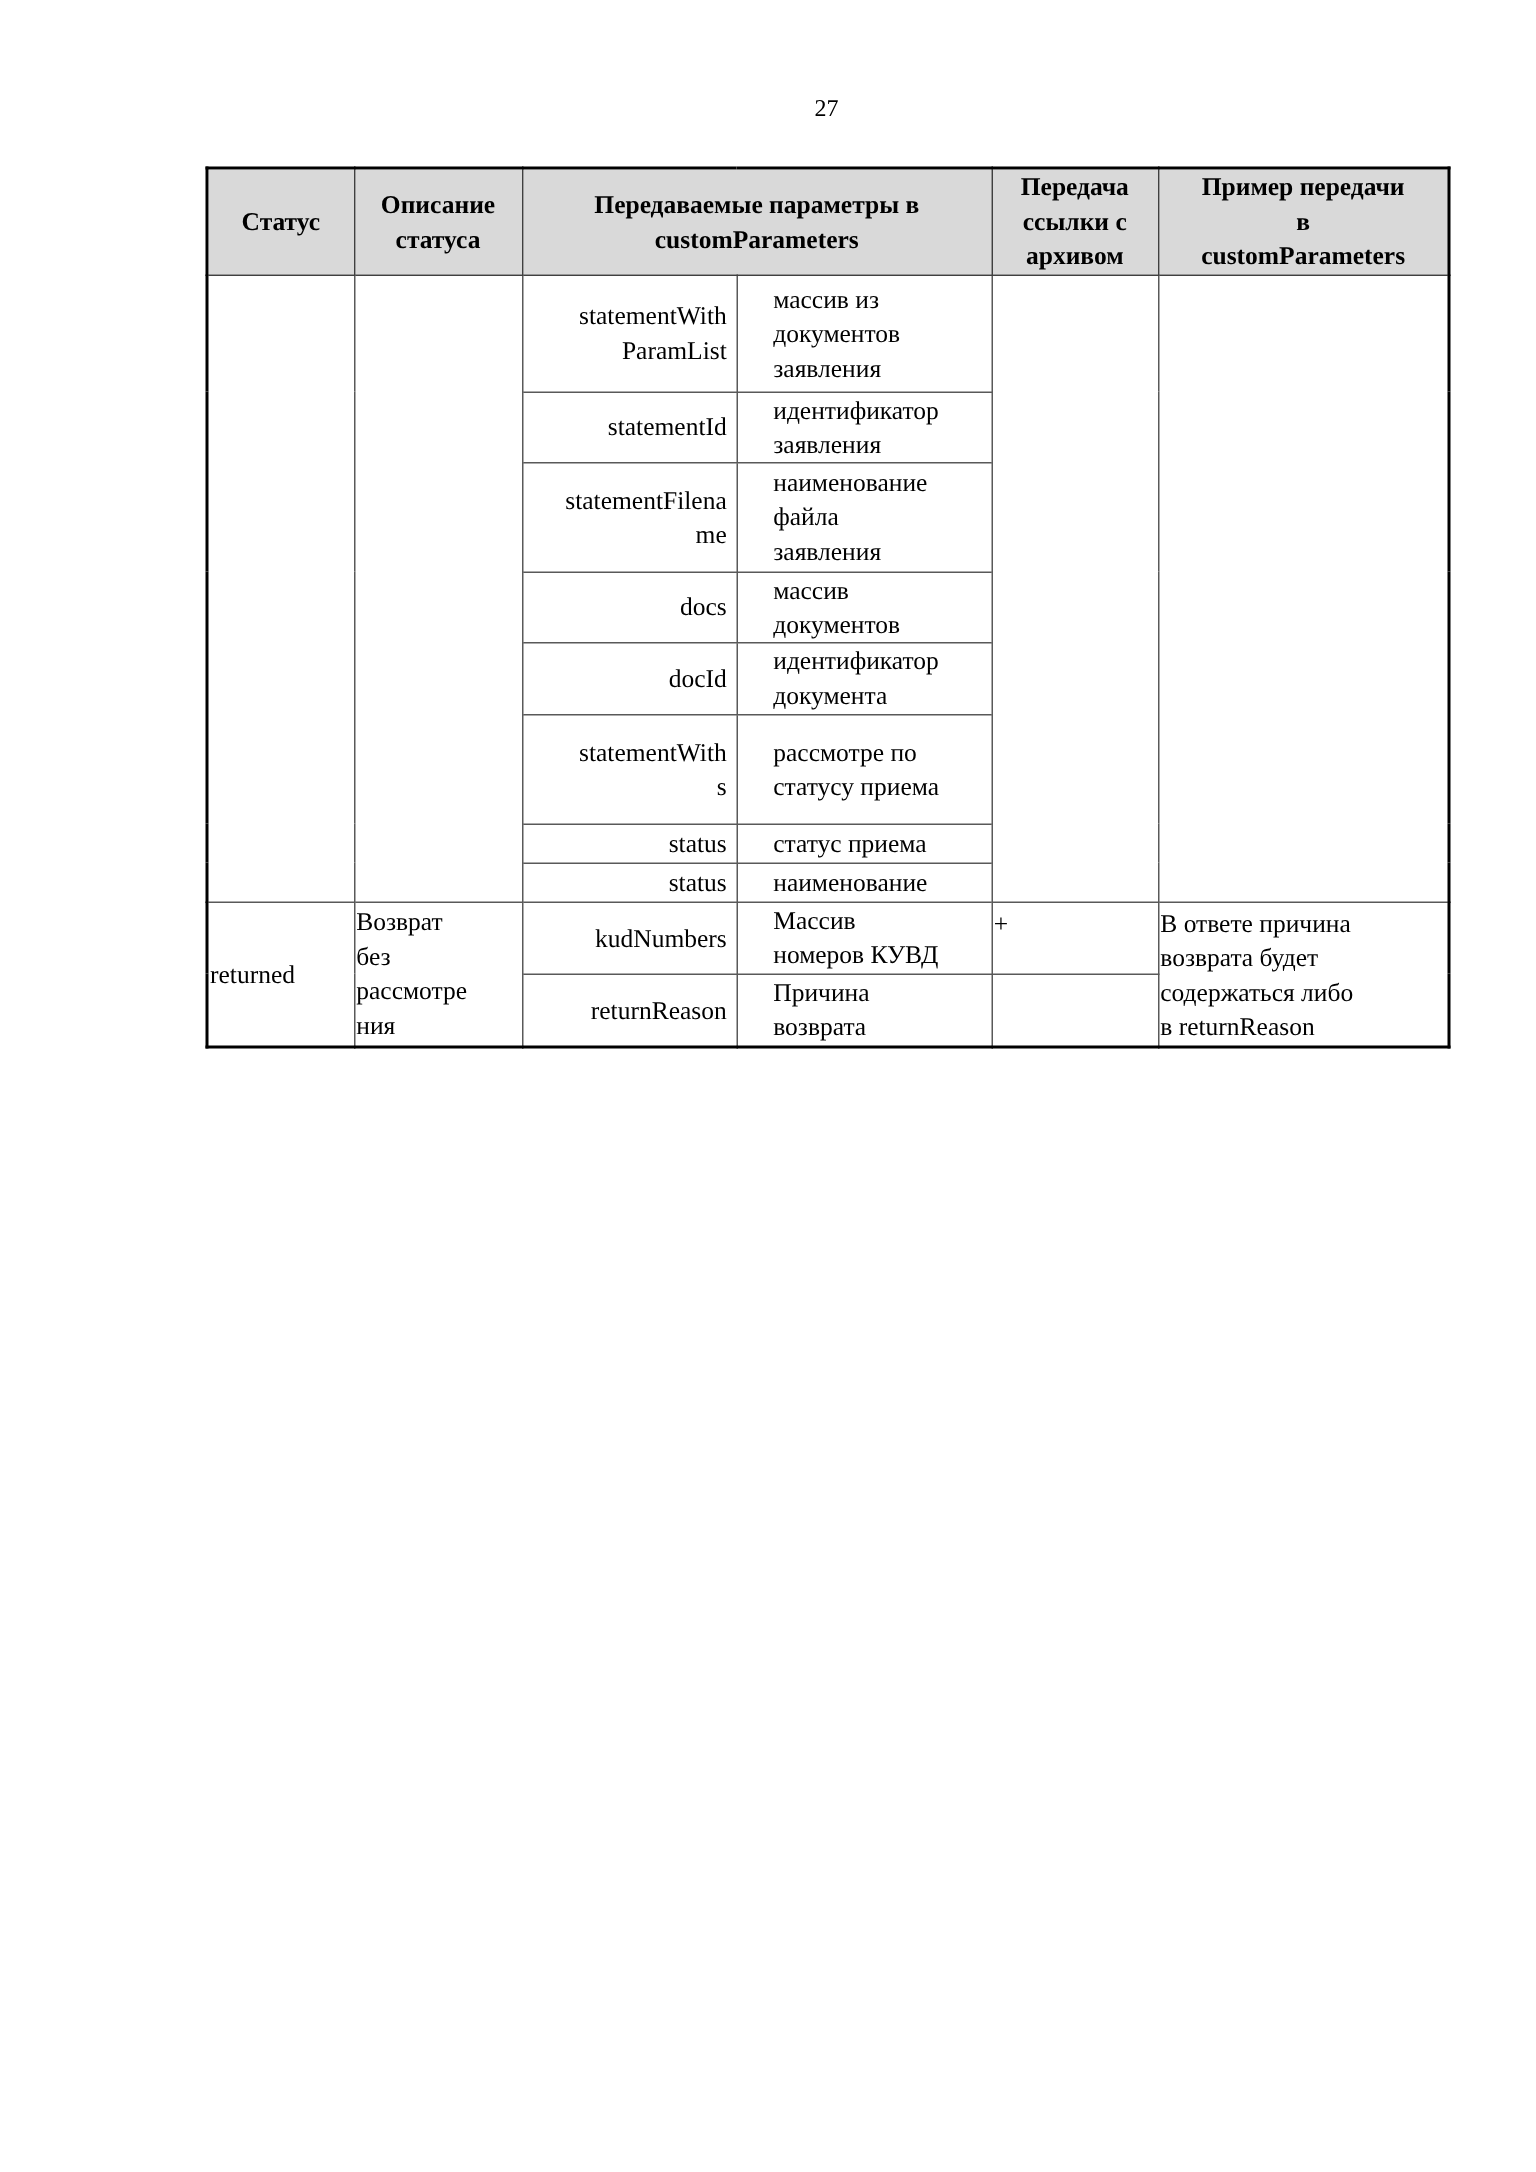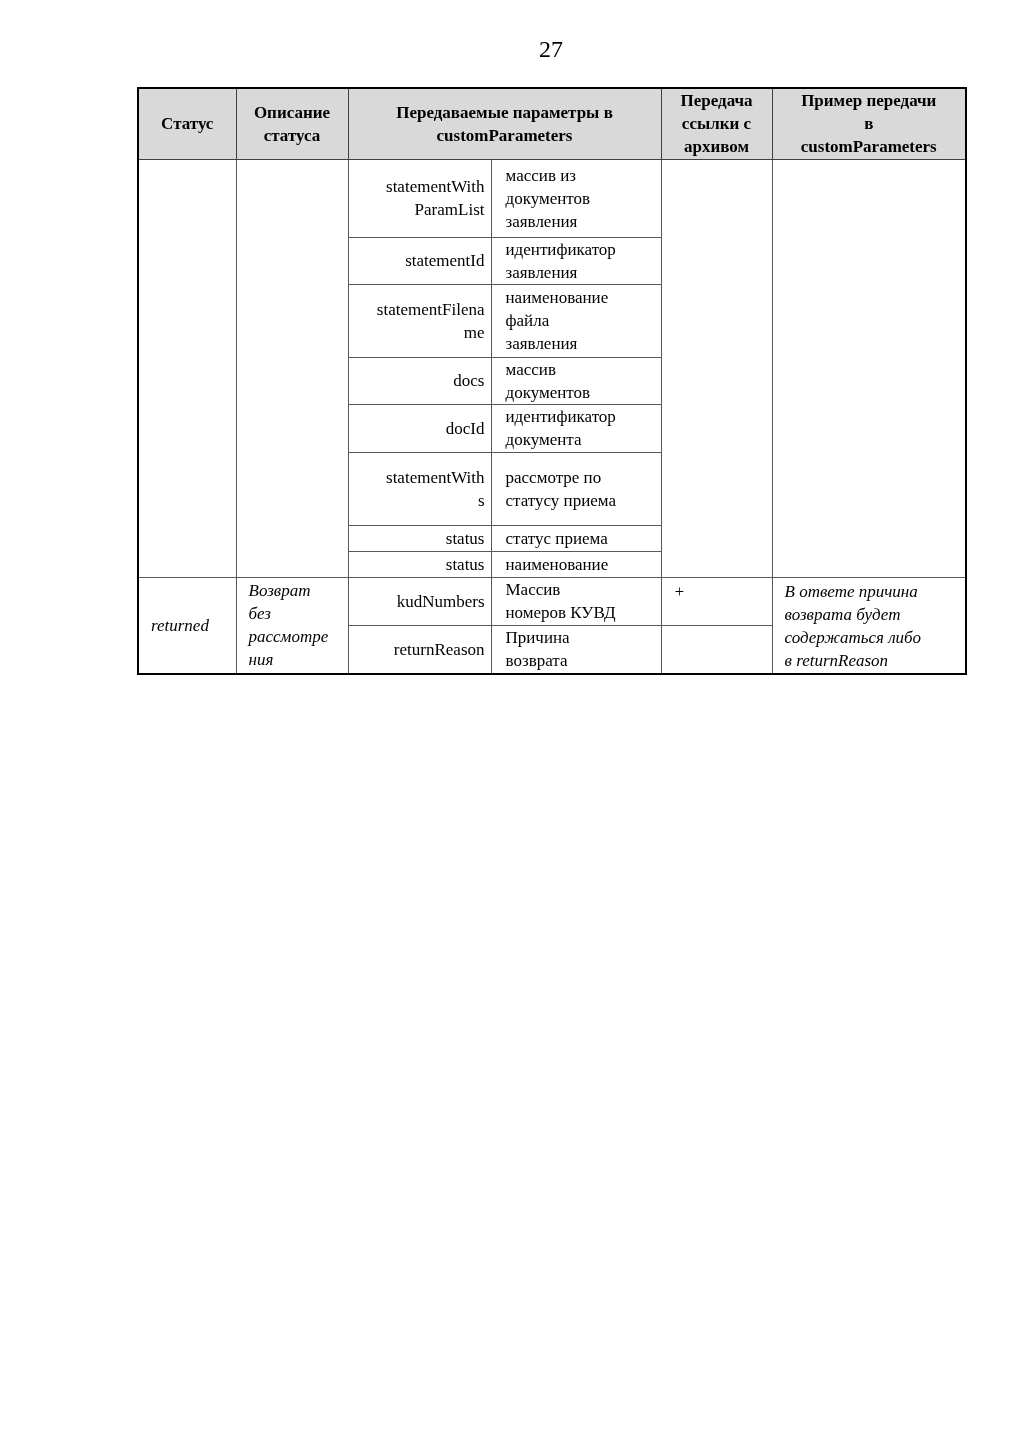--- a/index.html
+++ b/index.html
@@ -5,23 +5,23 @@
   * { margin: 0; padding: 0; box-sizing: border-box; }
   html, body {
     width: 1024px; height: 1448px;
     background: #ffffff;
     font-family: "Liberation Serif", "DejaVu Serif", serif;
     color: #000000;
     overflow: hidden;
   }
   .page-number {
     width: 828px;
-    margin: 36px 0 0 137px;
+    margin: 60px 0 0 137px;
     text-align: center;
-    font-size: 24px;
+    font-size: 16px;
     line-height: 26px;
   }
   table.status-table {
     margin: 25px 0 0 137px;
     border-collapse: collapse;
     table-layout: fixed;
     width: 828px;
     border: 2px solid #000000;
   }
   .status-table th, .status-table td {
@@ -32,24 +32,24 @@
     vertical-align: middle;
     padding: 0 6px;
     overflow: hidden;
   }
   .status-table th {
     background: #d9d9d9;
     font-weight: bold;
     text-align: center;
     border-color: #404040;
   }
-  td.cell-left   { text-align: left;  padding-left: 12px; font-style: italic; }
+  td.cell-left   { text-align: left;  padding-left: 1px; }
   td.cell-center { text-align: right; }
   td.cell-top    { vertical-align: top; padding-top: 2px; }
-  td.param-desc  { text-align: left; padding-left: 14px; }
+  td.param-desc  { text-align: left; padding-left: 24px; }
 </style>
 </head>
 <body>
 
 <div class="page-number">27</div>
 
 <table class="status-table">
   <colgroup>
     <col style="width:98px">
     <col style="width:112px">

